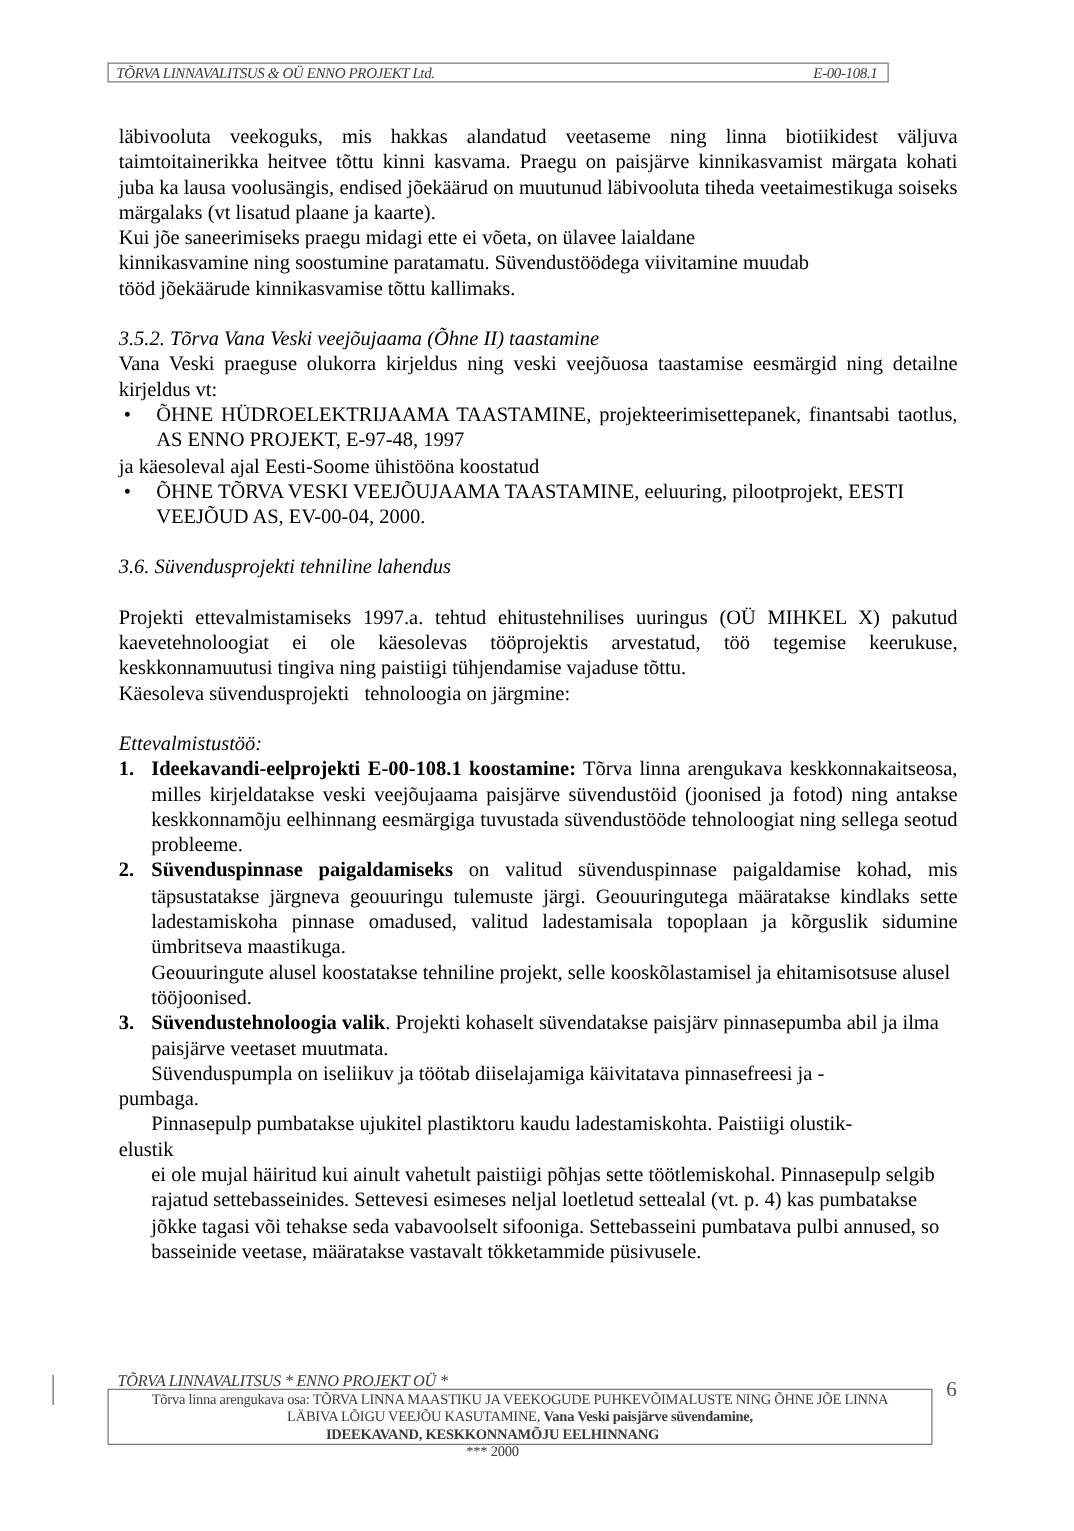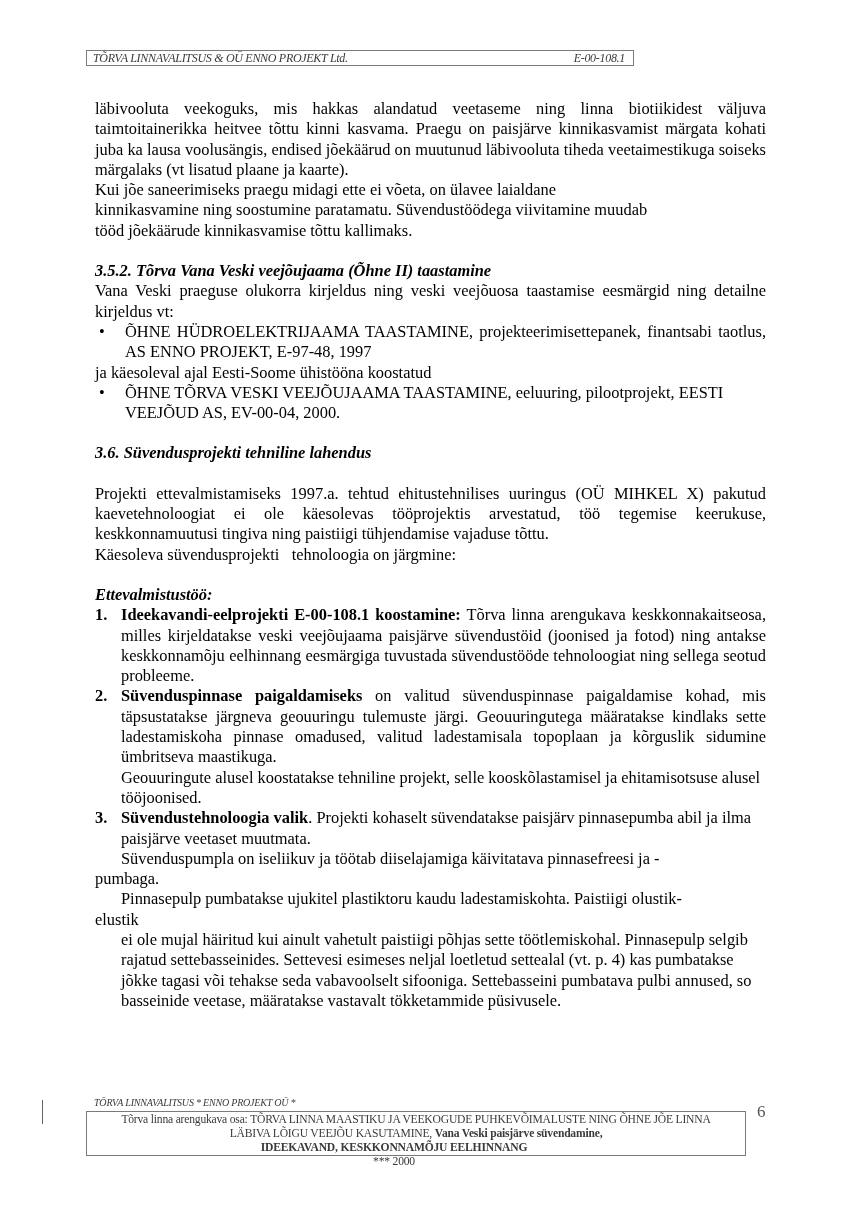--- a/index.html
+++ b/index.html
@@ -2,49 +2,49 @@
 <html><head>
   <meta charset="utf-8">
   <style>
     html, body { margin: 0; padding: 0; background: #ffffff; }
     body {
       width: 859px; height: 1225px; position: relative; overflow: hidden;
       font-family: "Liberation Serif", "DejaVu Serif", serif;
       color: #000;
     }
     .hdr-box {
-      position: absolute; left: 86px; top: 50px; width: 548px; height: 16px;
+      position: absolute; left: 86px; top: 50px; width: 625px; height: 16px;
       border: 1px solid #7a7a7a; box-sizing: border-box;
       font-style: italic; font-size: 12px; color: #3a3a3a;
       display: flex; justify-content: space-between; align-items: center;
       padding: 0 8px 0 6px; letter-spacing: -0.3px;
     }
     .content {
       position: absolute; left: 95px; top: 99px; width: 671px;
       font-size: 16.4px; line-height: 20.3px;
     }
     .p { margin: 0; }
     .just { text-align: justify; }
     .gap { height: 20px; }
     h3 {
-      margin: 0; font-size: 16.4px; font-style: italic; font-weight: bold;
+      margin: 0; font-size: 16.4px; font-style: italic; font-weight: normal;
       line-height: 20.3px;
     }
     .bul { display: flex; }
     .bul .dot { width: 30px; flex: none; text-indent: 4px; }
     .bul .txt { flex: 1; }
     .num { display: flex; }
     .num .n { width: 26px; flex: none; font-weight: bold; }
     .num .t { flex: 1; }
     .ind { padding-left: 26px; }
     .ind3 { padding-left: 22px; }
     b { font-weight: bold; }
     .footer-title {
       position: absolute; left: 94px; top: 1097px;
-      font-style: italic; font-size: 10px; color: #3a3a3a; letter-spacing: -0.2px;
+      font-style: italic; font-size: 13px; color: #3a3a3a; letter-spacing: -0.2px;
     }
     .footer-box {
       position: absolute; left: 86px; top: 1111px; width: 660px; height: 45px;
       border: 1px solid #7a7a7a; box-sizing: border-box;
       font-size: 11.6px; line-height: 14px; color: #3a3a3a;
       padding: 1px 6px; letter-spacing: -0.2px; text-align: center;
     }
     .footer-box .row3 { display: flex; justify-content: space-between; padding-right: 44px; flex-direction: column; }
     .page-num {
       position: absolute; left: 757px; top: 1102px; font-size: 17px; color: #555;

